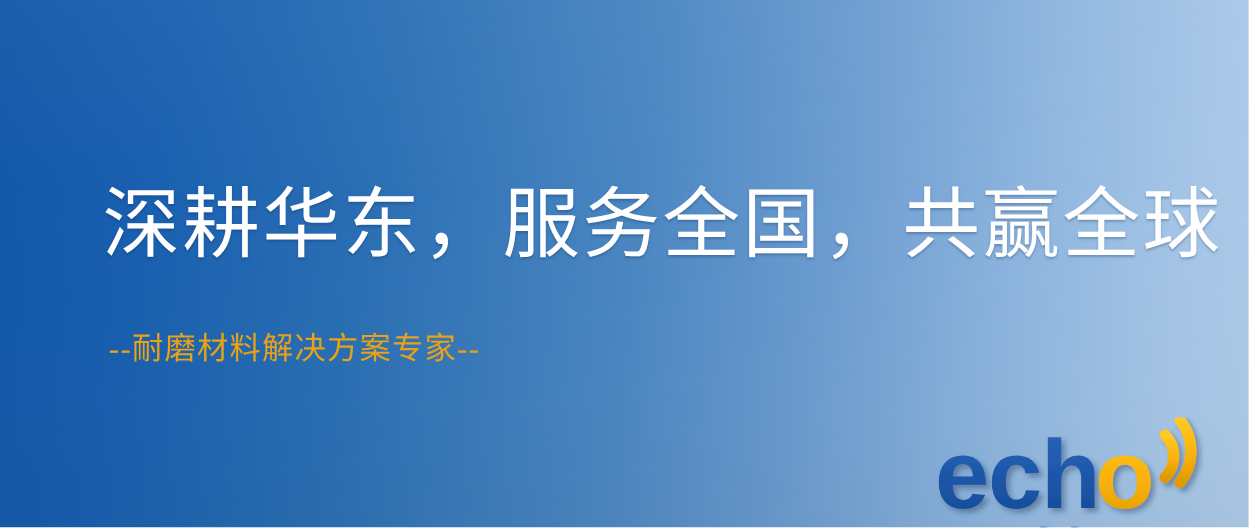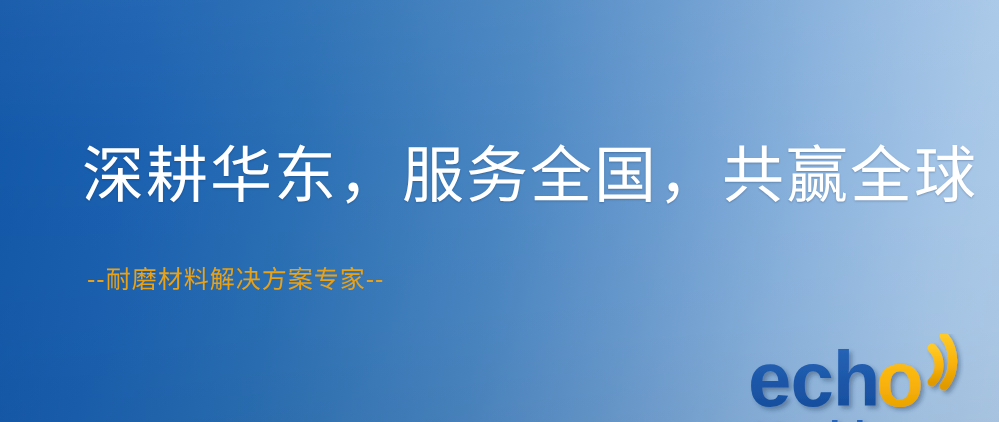--- a/index.html
+++ b/index.html
@@ -37,35 +37,35 @@
                   rgba(0,0,0,0.02) 78%,
                   rgba(0,0,0,0.045) 100%);
     pointer-events: none;
   }
 
   
   #headline {
     position: absolute;
     left: 82px;
     top: 150px;
-    font-family: Liberation Mono, monospace;
+    font-family: Liberation Serif, serif;
     font-size: 62px;
     line-height: 1;
     color: #ffffff;
     letter-spacing: 2px;
     white-space: nowrap;
     text-shadow: 0 1px 2px rgba(10,40,80,0.28);
   }
 
   
   #subheadline {
     position: absolute;
     left: 87px;
     top: 267px;
-    font-family: Liberation Sans, sans-serif;
+    font-family: Liberation Serif, serif;
     font-size: 25px;
     line-height: 1;
     color: #e9a117;
     letter-spacing: 1px;
     white-space: nowrap;
   }
 
   
   #logo {
     position: absolute;

